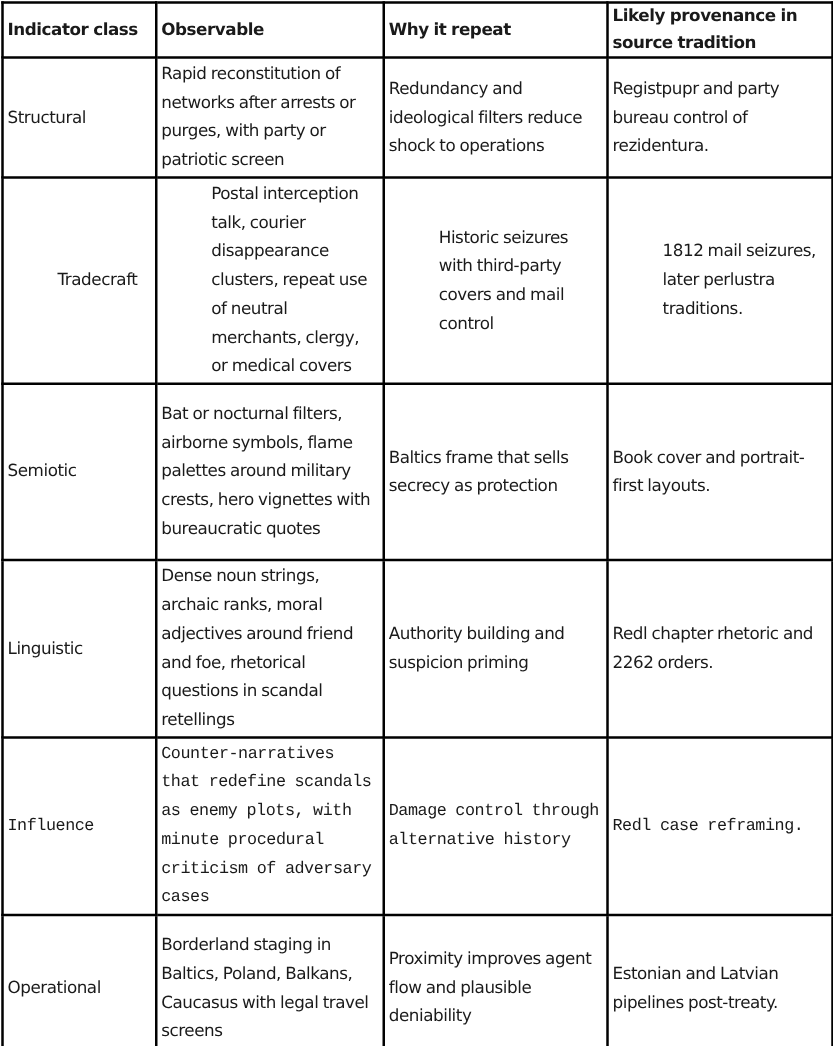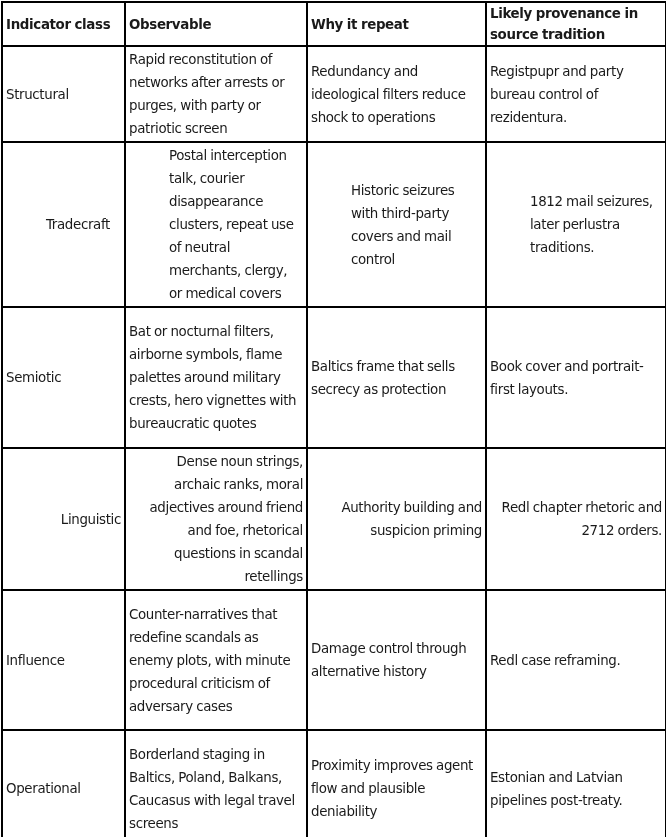--- a/index.html
+++ b/index.html
@@ -41,22 +41,22 @@
       font-weight: bold;
       height: 42px;
       padding-top: 0;
       padding-bottom: 0;
       line-height: 21px;
     }
     table.indicators td { font-weight: normal; }
     tr.r1 td { height: 92px; }
     tr.r2 td { height: 157px; padding-left: 43px; }
     tr.r3 td { height: 137px; }
-    tr.r4 td { height: 137px; text-align: right; }
-    tr.r5 td { height: 136px; }
+    tr.r4 td { height: 137px; }
+    tr.r5 td { height: 136px; font-family: Liberation Mono, monospace; }
     tr.r6 td { height: 113px; }
   </style>
 </head>
 <body>
 
 <table class="indicators">
   <colgroup>
     <col class="c1">
       <col class="c2">
       <col class="c3">
@@ -86,21 +86,21 @@
     <tr class="r3">
       <td>Semiotic</td>
       <td>Bat or nocturnal filters, airborne symbols, flame palettes around military crests, hero vignettes with bureaucratic quotes</td>
       <td>Baltics frame that sells secrecy as protection</td>
       <td>Book cover and portrait-first layouts.</td>
     </tr>
     <tr class="r4">
       <td>Linguistic</td>
       <td>Dense noun strings, archaic ranks, moral adjectives around friend and foe, rhetorical questions in scandal retellings</td>
       <td>Authority building and suspicion priming</td>
-      <td>Redl chapter rhetoric and 2712 orders.</td>
+      <td>Redl chapter rhetoric and 2262 orders.</td>
     </tr>
     <tr class="r5">
       <td>Influence</td>
       <td>Counter-narratives that redefine scandals as enemy plots, with minute procedural criticism of adversary cases</td>
       <td>Damage control through alternative history</td>
       <td>Redl case reframing.</td>
     </tr>
     <tr class="r6">
       <td>Operational</td>
       <td>Borderland staging in Baltics, Poland, Balkans, Caucasus with legal travel screens</td>

